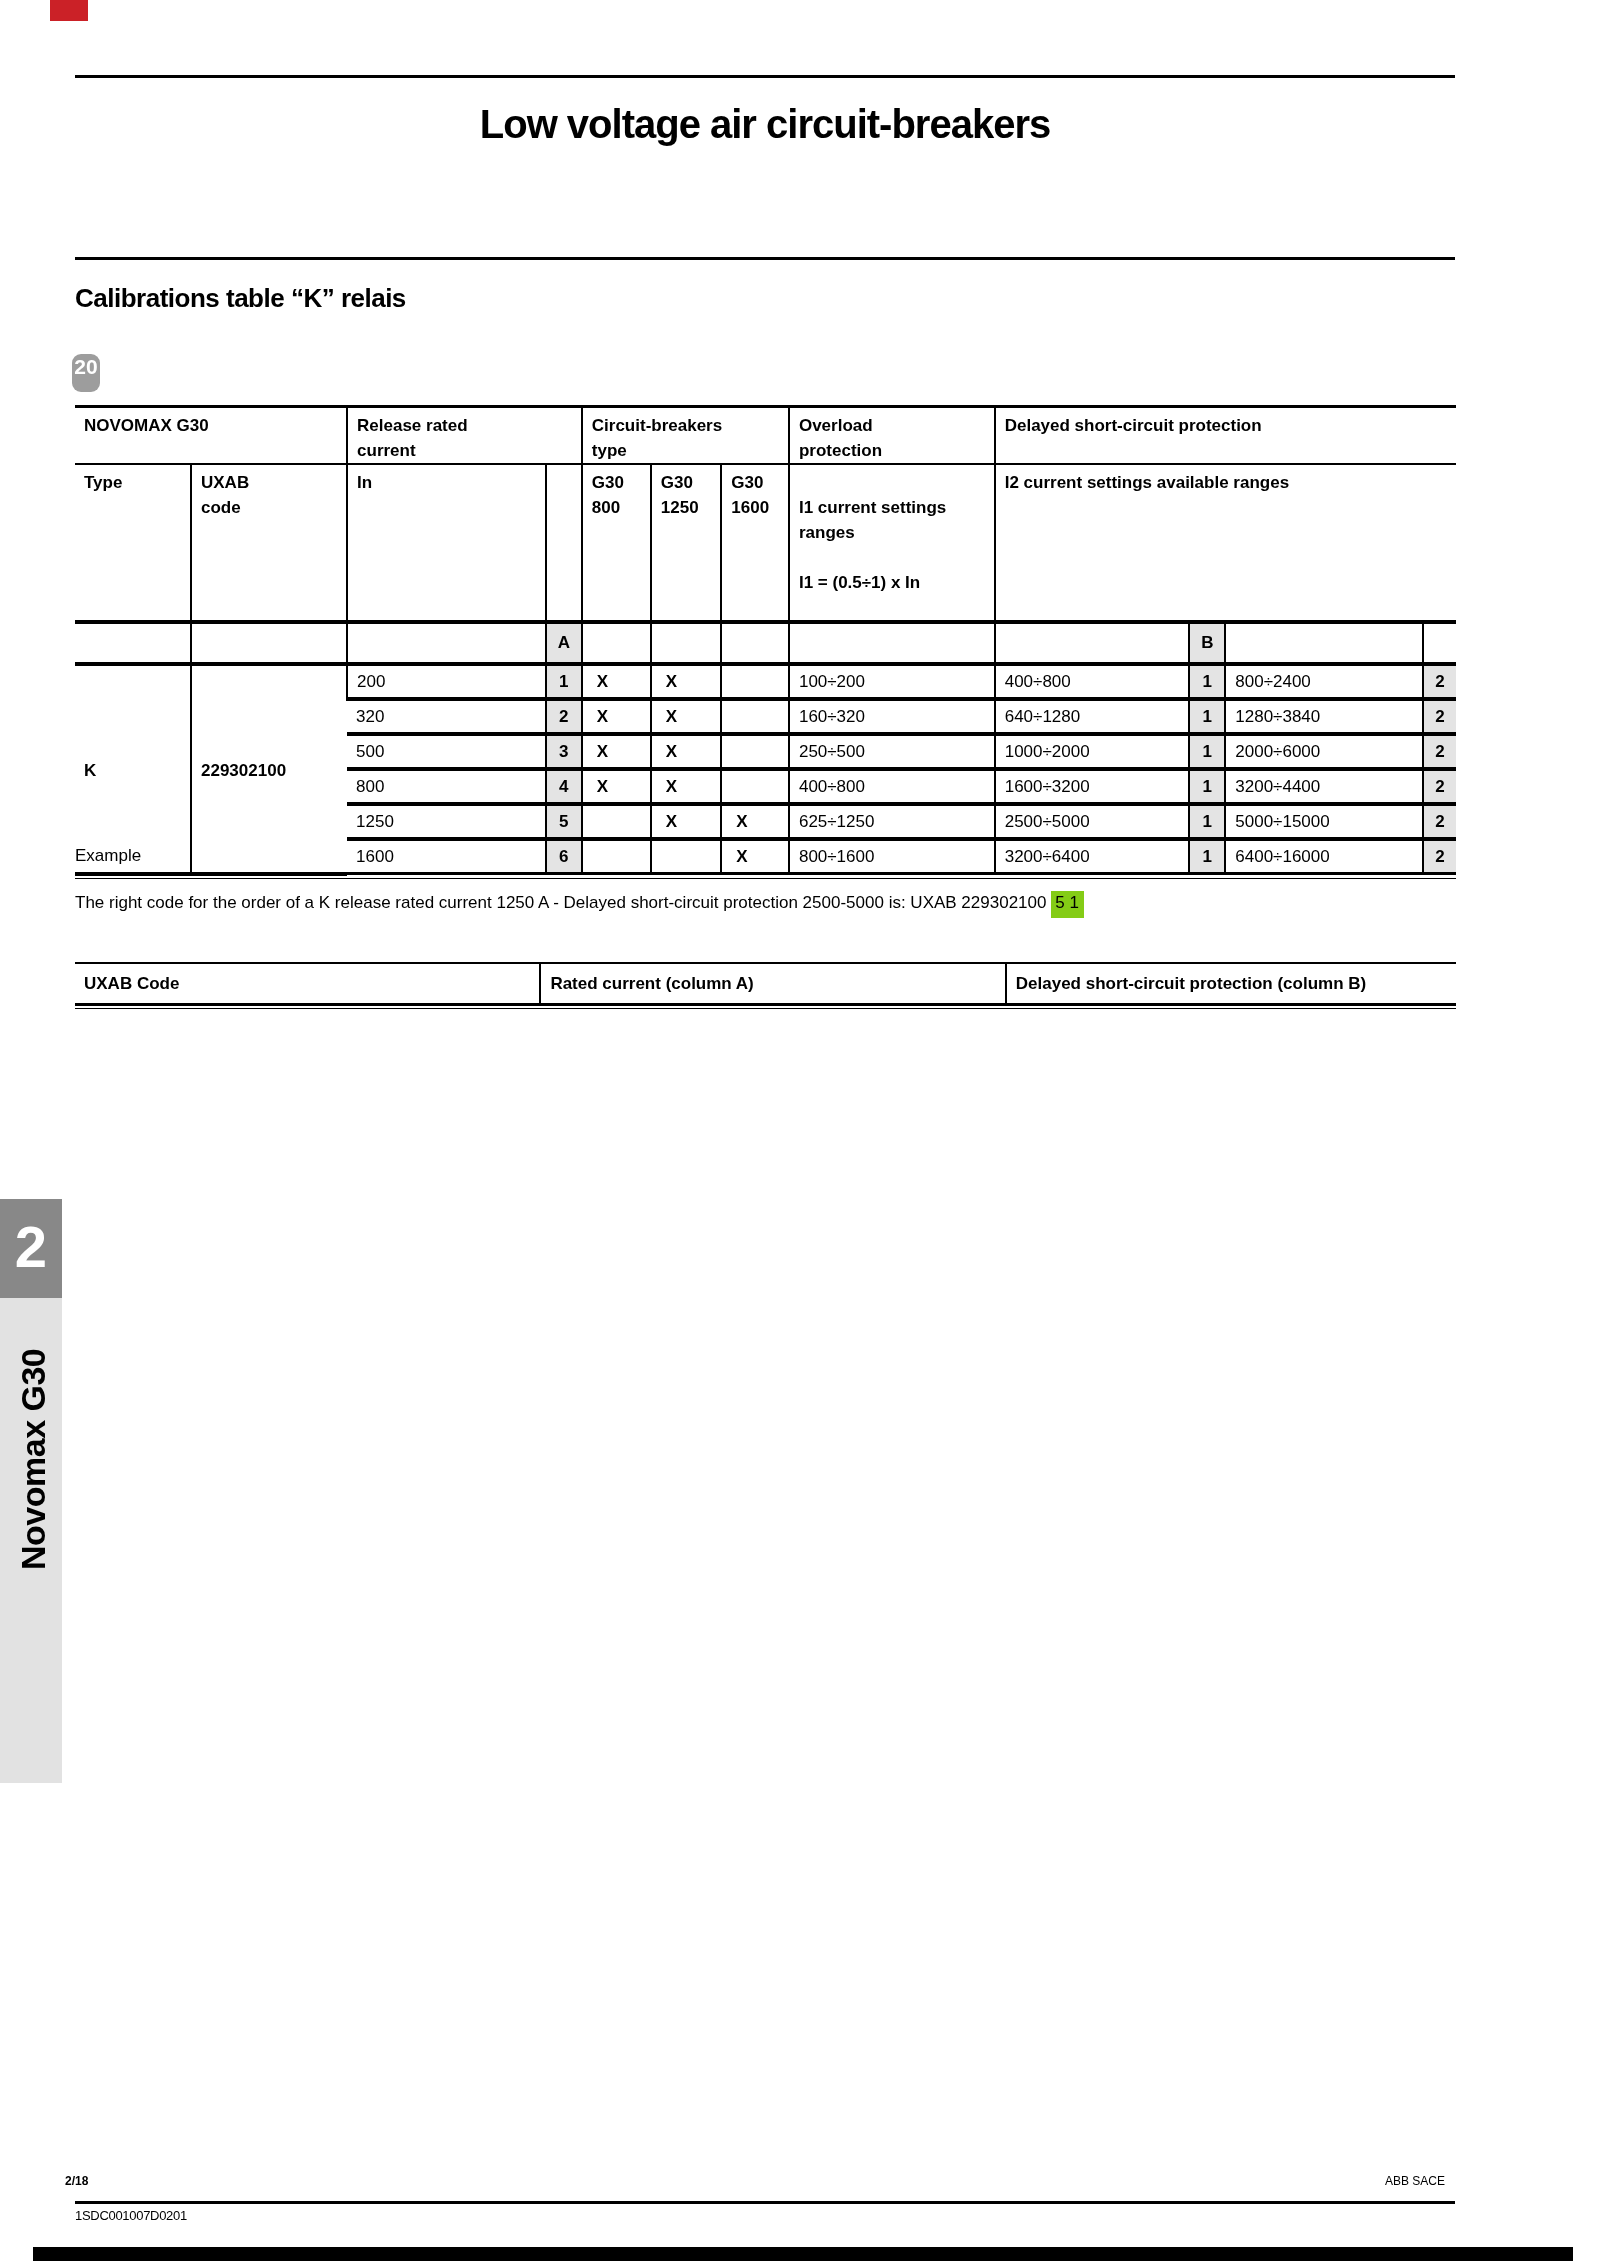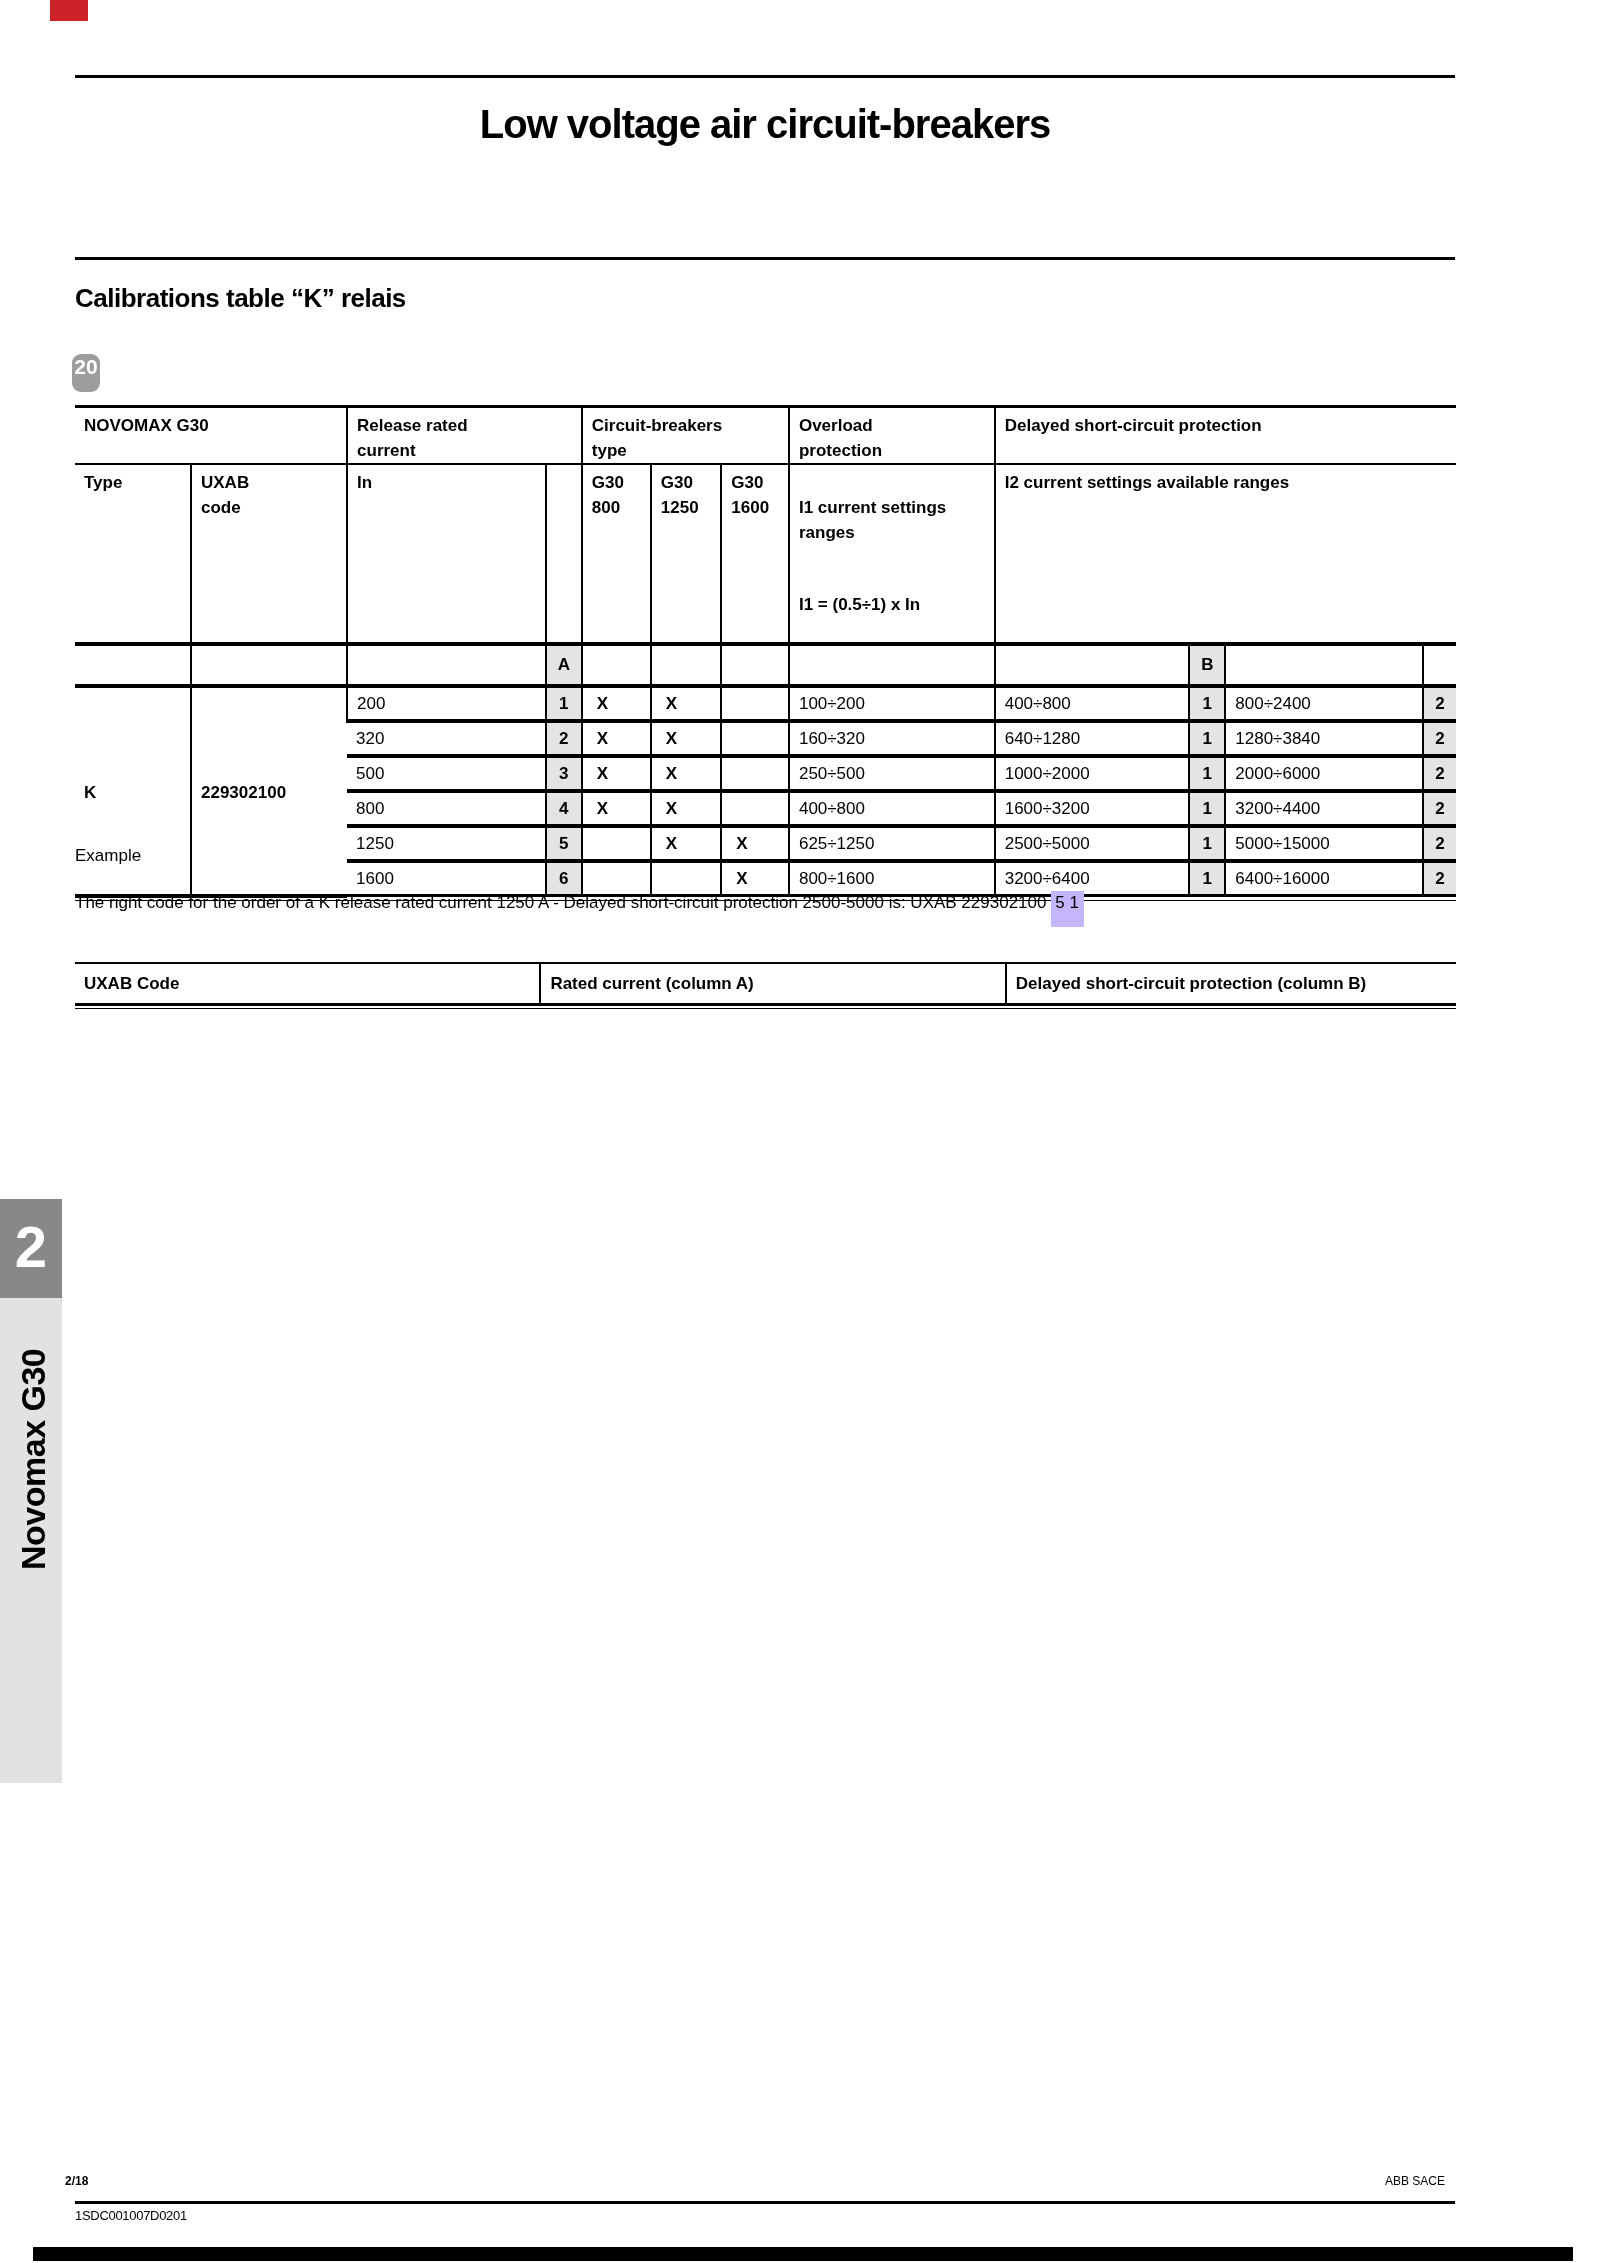--- a/index.html
+++ b/index.html
@@ -37,25 +37,25 @@
   .calib-wrap{left:75px;top:405px;width:1381px;}
   .r-group td{border-top:3px solid #000;border-bottom:2px solid #000;font-weight:bold;padding-top:5px;white-space:pre-line;line-height:25px;}
   .r-cols td{border-bottom:4px solid #000;font-weight:bold;padding-top:5px;white-space:pre-line;line-height:25px;}
   .r-ab td{border-bottom:4px solid #000;height:38px;vertical-align:middle;}
   .r-data td{border-bottom:4px solid #000;height:31px;vertical-align:middle;}
   .r-data-last td{border-bottom:3px solid #000;}
   .badge{background:#e4e4e4;font-weight:bold;text-align:center;padding:0;}
   .xmark{font-weight:bold;padding-left:14px;}
   .cell-type,.cell-uxab{font-weight:bold;vertical-align:top;padding-top:5px;}
   .cell-uxab{}
-  .i1-formula{margin-top:22px;font-weight:bold;}
+  .i1-formula{margin-top:0;font-weight:bold;}
   
   .example-heading{left:75px;top:846px;font-size:17px;}
   .example-text{left:75px;top:893px;width:1400px;font-size:17px;white-space:nowrap;}
-  .hl{background:#c4b5fd;padding:2px 5px 15px 4px;}
+  .hl{background:#84cc16;padding:2px 5px 6px 4px;}
   .order-wrap{left:75px;top:962px;width:1381px;}
   .r-ohead td{border-top:2px solid #000;border-bottom:3px solid #000;height:39px;font-weight:bold;vertical-align:middle;}
   .r-orow td{border-bottom:2px solid #000;height:35px;vertical-align:middle;}
   .center{text-align:center;padding-left:0;}
   .bold{font-weight:bold;}
   
   .side-box{left:0;top:1199px;width:62px;height:99px;background:#888888;color:#fff;
     font-size:58px;font-weight:bold;text-align:center;line-height:96px;}
   .side-bar{left:0;top:1298px;width:62px;height:485px;background:#e2e2e2;}
   .side-label{position:absolute;left:14px;top:1570px;transform:rotate(-90deg);

